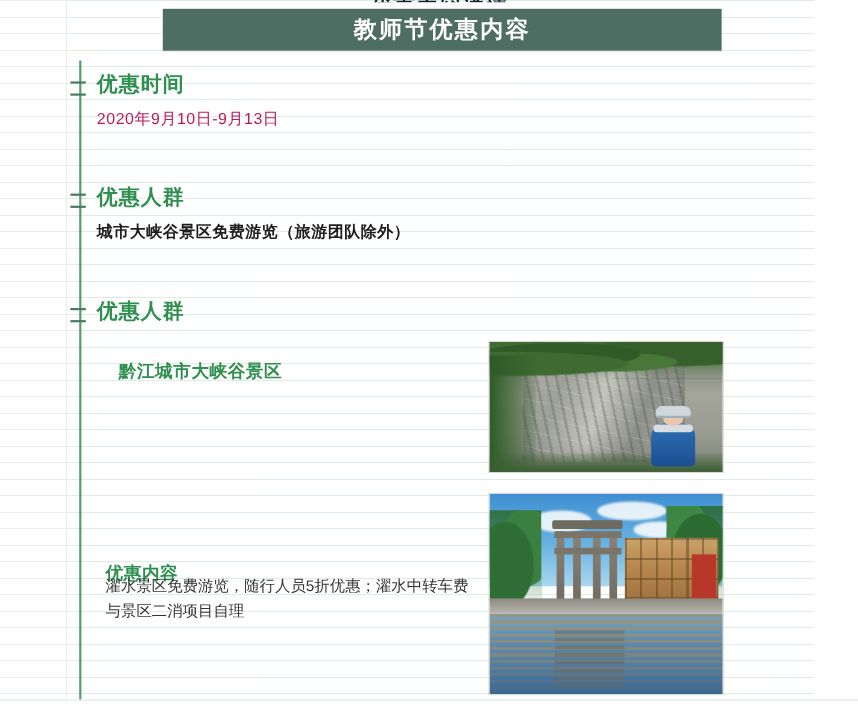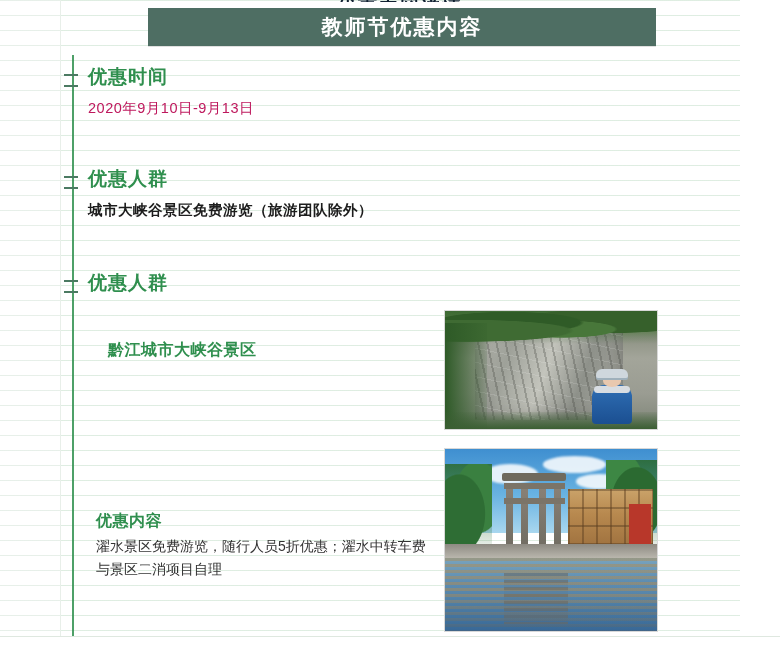--- a/index.html
+++ b/index.html
@@ -358,38 +358,38 @@
     <div class="sec-mark"></div>
     <div class="sec-title">优惠人群</div>
   </div>
   <div class="body-text bold" style="left:88px; top:201px;">城市大峡谷景区免费游览（旅游团队除外）</div>
 
   <div class="section" style="top:270px; width:700px; height:30px;">
     <div class="sec-mark"></div>
     <div class="sec-title">优惠人群</div>
   </div>
 
-  <div class="item-title" style="left:96px; top:340px;padding-left:12px;">黔江城市大峡谷景区</div>
+  <div class="item-title" style="left:96px; top:328px;padding-left:12px;">黔江城市大峡谷景区</div>
 
   <div class="photo" style="left:444px; top:310px; width:212px; height:118px;">
     <div class="ph1-bg"></div>
     <div class="ph1-rock"></div>
     <div class="ph1-trees-top"></div>
     <div class="ph1-trees-left"></div>
     <div class="ph1-bottom"></div>
     <div class="ph1-person">
       <div class="body"></div>
       <div class="scarf"></div>
       <div class="head"></div>
       <div class="hat"></div>
     </div>
   </div>
 
   <div class="item-title" style="left:96px; top:511px;">优惠内容</div>
-  <div class="item-desc" style="left:96px; top:535px;">濯水景区免费游览，随行人员5折优惠；濯水中转车费与景区二消项目自理</div>
+  <div class="item-desc" style="left:96px; top:521px;">濯水景区免费游览，随行人员5折优惠；濯水中转车费与景区二消项目自理</div>
 
   <div class="photo" style="left:444px; top:448px; width:212px; height:182px;">
     <div class="ph2-sky"></div>
     <div class="ph2-cloud" style="left:18%; top:8%; width:26%; height:11%;"></div>
     <div class="ph2-cloud" style="left:46%; top:4%; width:30%; height:9%;"></div>
     <div class="ph2-cloud" style="left:62%; top:14%; width:22%; height:8%;"></div>
     <div class="ph2-trees-l"></div>
     <div class="ph2-trees-r"></div>
     <div class="ph2-buildings"></div>
     <div class="ph2-red"></div>

